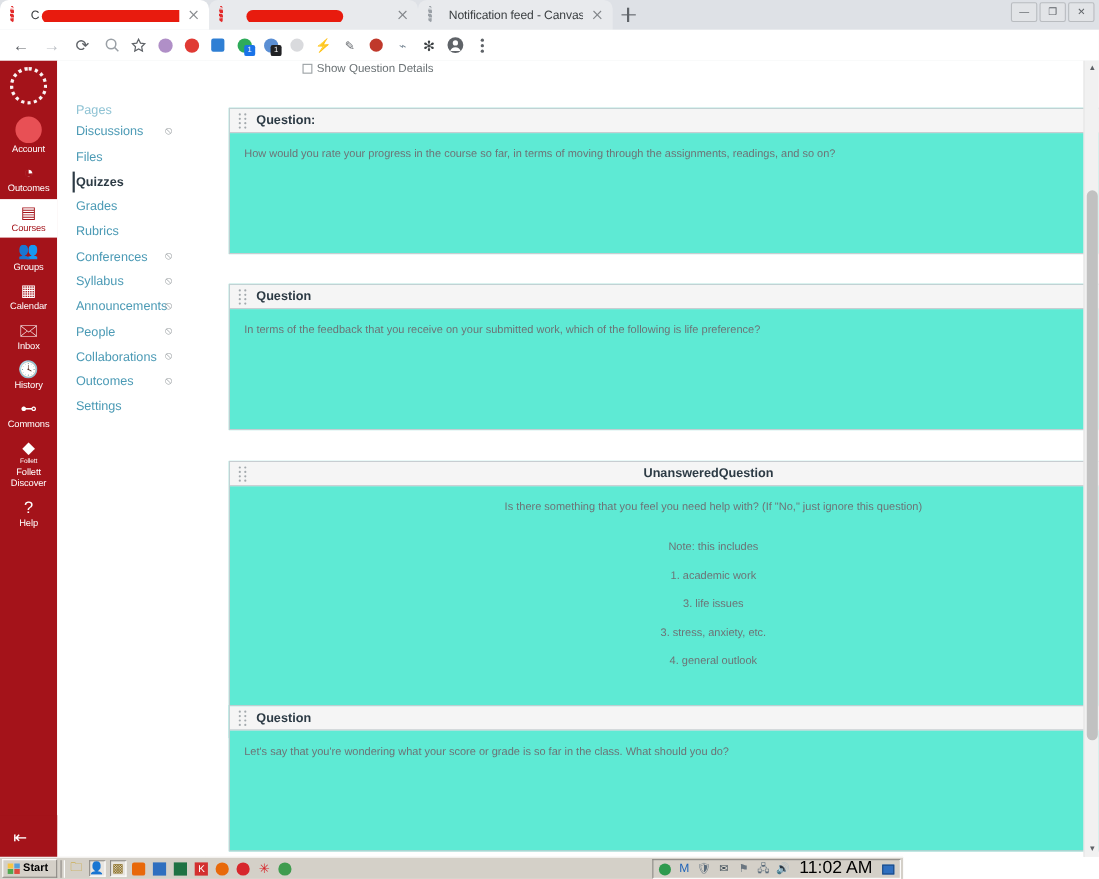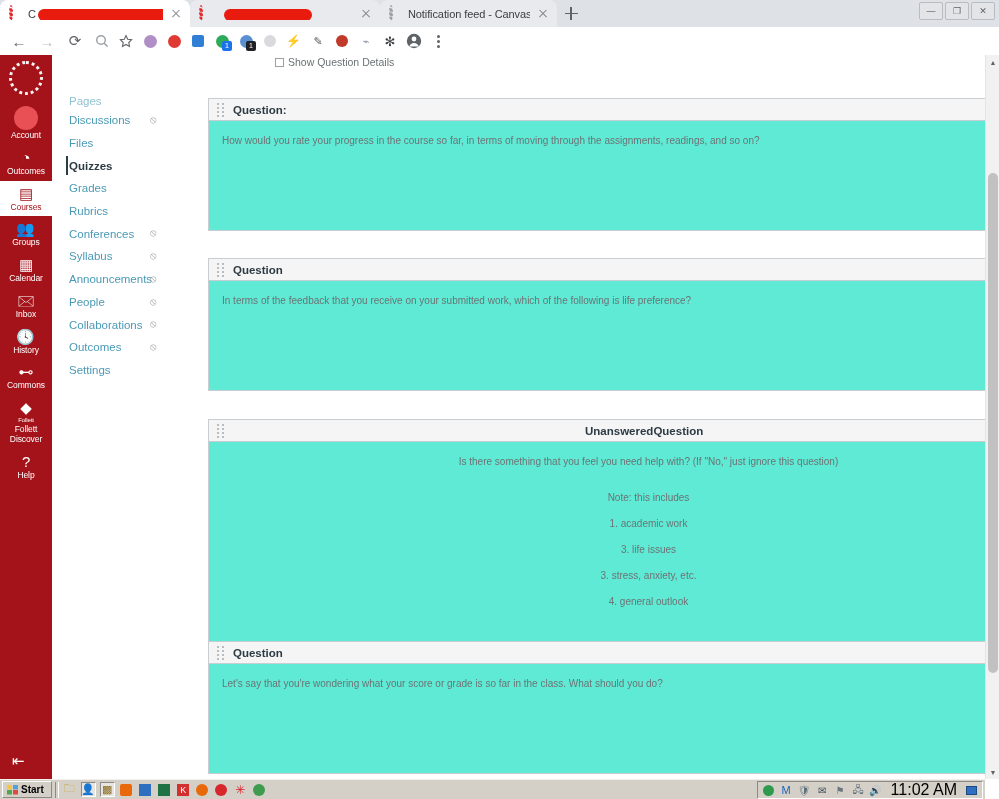--- a/index.html
+++ b/index.html
@@ -201,21 +201,21 @@
   .vscroll .arrow { width:14px;height:14px; display:flex;align-items:center;justify-content:center;
                     font-size:7px; color:#5f6368; }
   .vscroll .arrow.bot { position:absolute; bottom:0; }
   .vthumb {
     position:absolute; left:2px; top:118px; width:10px; height:500px;
     background:#c1c1c1; border-radius:5px;
   }
 
   
   .taskbar {
-    position:absolute; left:0; top:779px; width:985px; height:20px;
+    position:absolute; left:0; top:779px; width:821px; height:20px;
     background:#d4d0c8; border-top:1px solid #f2f0ed;
     display:flex; align-items:center;
   }
   .start {
     margin-left:2px; height:17px; padding:0 7px 0 4px;
     display:flex; align-items:center; gap:3px;
     background:#d4d0c8; border:1px solid; border-color:#fff #8d8a85 #8d8a85 #fff;
     font-size:10px; font-weight:bold; color:#000;
   }
   .start-flag { width:11px;height:10px;

